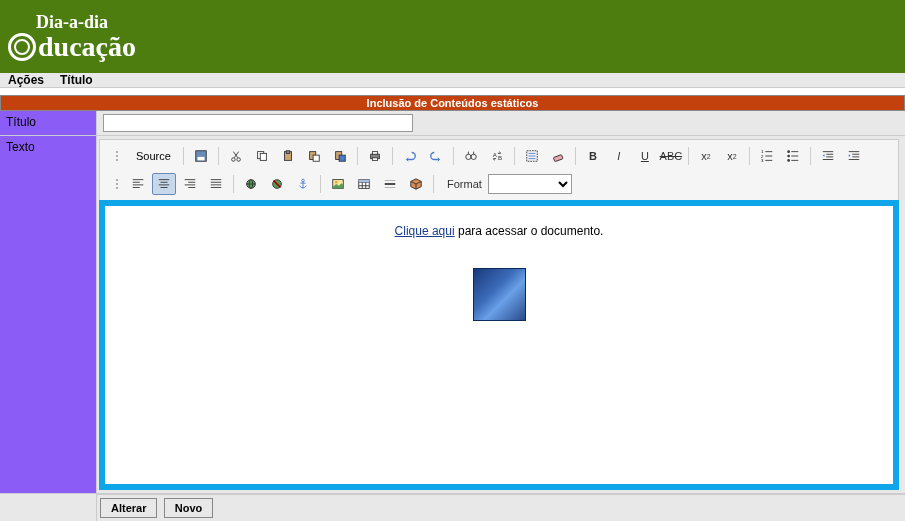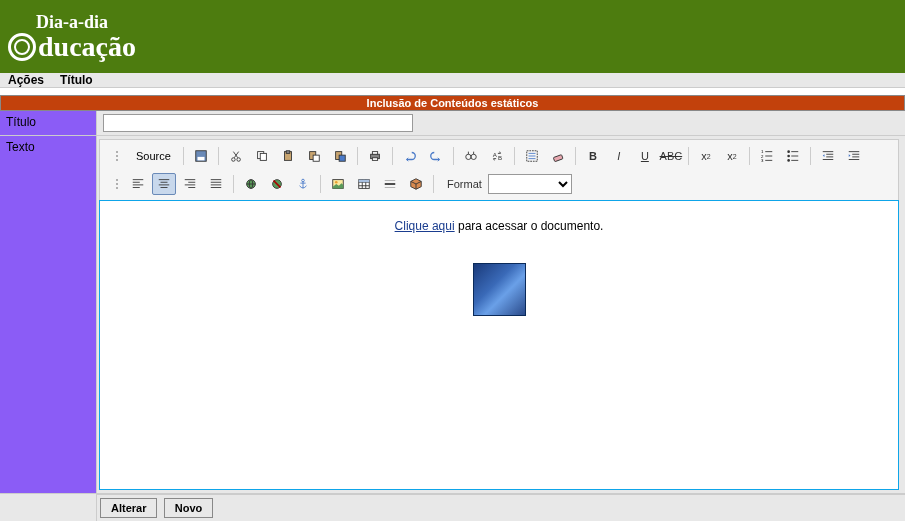--- a/index.html
+++ b/index.html
@@ -23,21 +23,21 @@
 .toolbar-row { display: flex; align-items: center; gap: 2px; width: 100%; padding: 2px 0; }
 .grip { width: 8px; height: 20px; display: inline-flex; flex-direction: column; justify-content: center; gap: 2px; margin-right: 2px; }
 .grip span { width: 2px; height: 2px; background: #999; border-radius: 50%; margin-left: 2px; }
 .tbtn { width: 24px; height: 22px; border: 1px solid transparent; background: transparent; display: inline-flex; align-items: center; justify-content: center; cursor: pointer; font-size: 11px; color: #333; border-radius: 2px; }
 .tbtn.active { border-color: #6a8ab8; background: #c8d8ec; }
 .tbtn svg { width: 14px; height: 14px; }
 .sep { width: 1px; height: 18px; background: #ccc; margin: 0 3px; }
 .source-btn { width: auto; padding: 0 6px; height: 22px; border: 1px solid transparent; background: transparent; display: inline-flex; align-items: center; gap: 3px; cursor: pointer; font-size: 11px; }
 .format-label { font-size: 11px; color: #333; margin: 0 4px 0 8px; }
 .format-select { width: 84px; height: 20px; border: 1px solid #999; background: #fff; font-size: 11px; }
-.editor-area { background: #fff; border: 1px solid #0ea5e9; min-height: 290px; padding: 18px 12px; text-align: center; }
+.editor-area { background: #fff; border: 6px solid #0ea5e9; min-height: 290px; padding: 18px 12px; text-align: center; }
 .editor-area .link { color: #1a3d8f; text-decoration: underline; cursor: pointer; }
 .editor-area .text { color: #000; }
 .cube-img { width: 53px; height: 53px; margin: 30px auto 0; background: linear-gradient(135deg, #1a3a7a 0%, #3a6ab8 40%, #6aa0e8 60%, #2a4a8a 100%); border: 1px solid #0a2a5a; display: block; }
 .actions-row { display: flex; }
 .actions-cell { flex: 1; background: #e8e8e8; padding: 3px 3px; border-top: 1px solid #ccc; }
 .action-btn { height: 20px; padding: 0 10px; background: #e8e8e8; border: 1px solid #888; font-size: 11px; font-weight: bold; cursor: pointer; margin-right: 3px; }
 .spacer-label { width: 97px; background: #e8e8e8; border-right: 1px solid #ccc; }
 </style>
 </head>
 <body>

